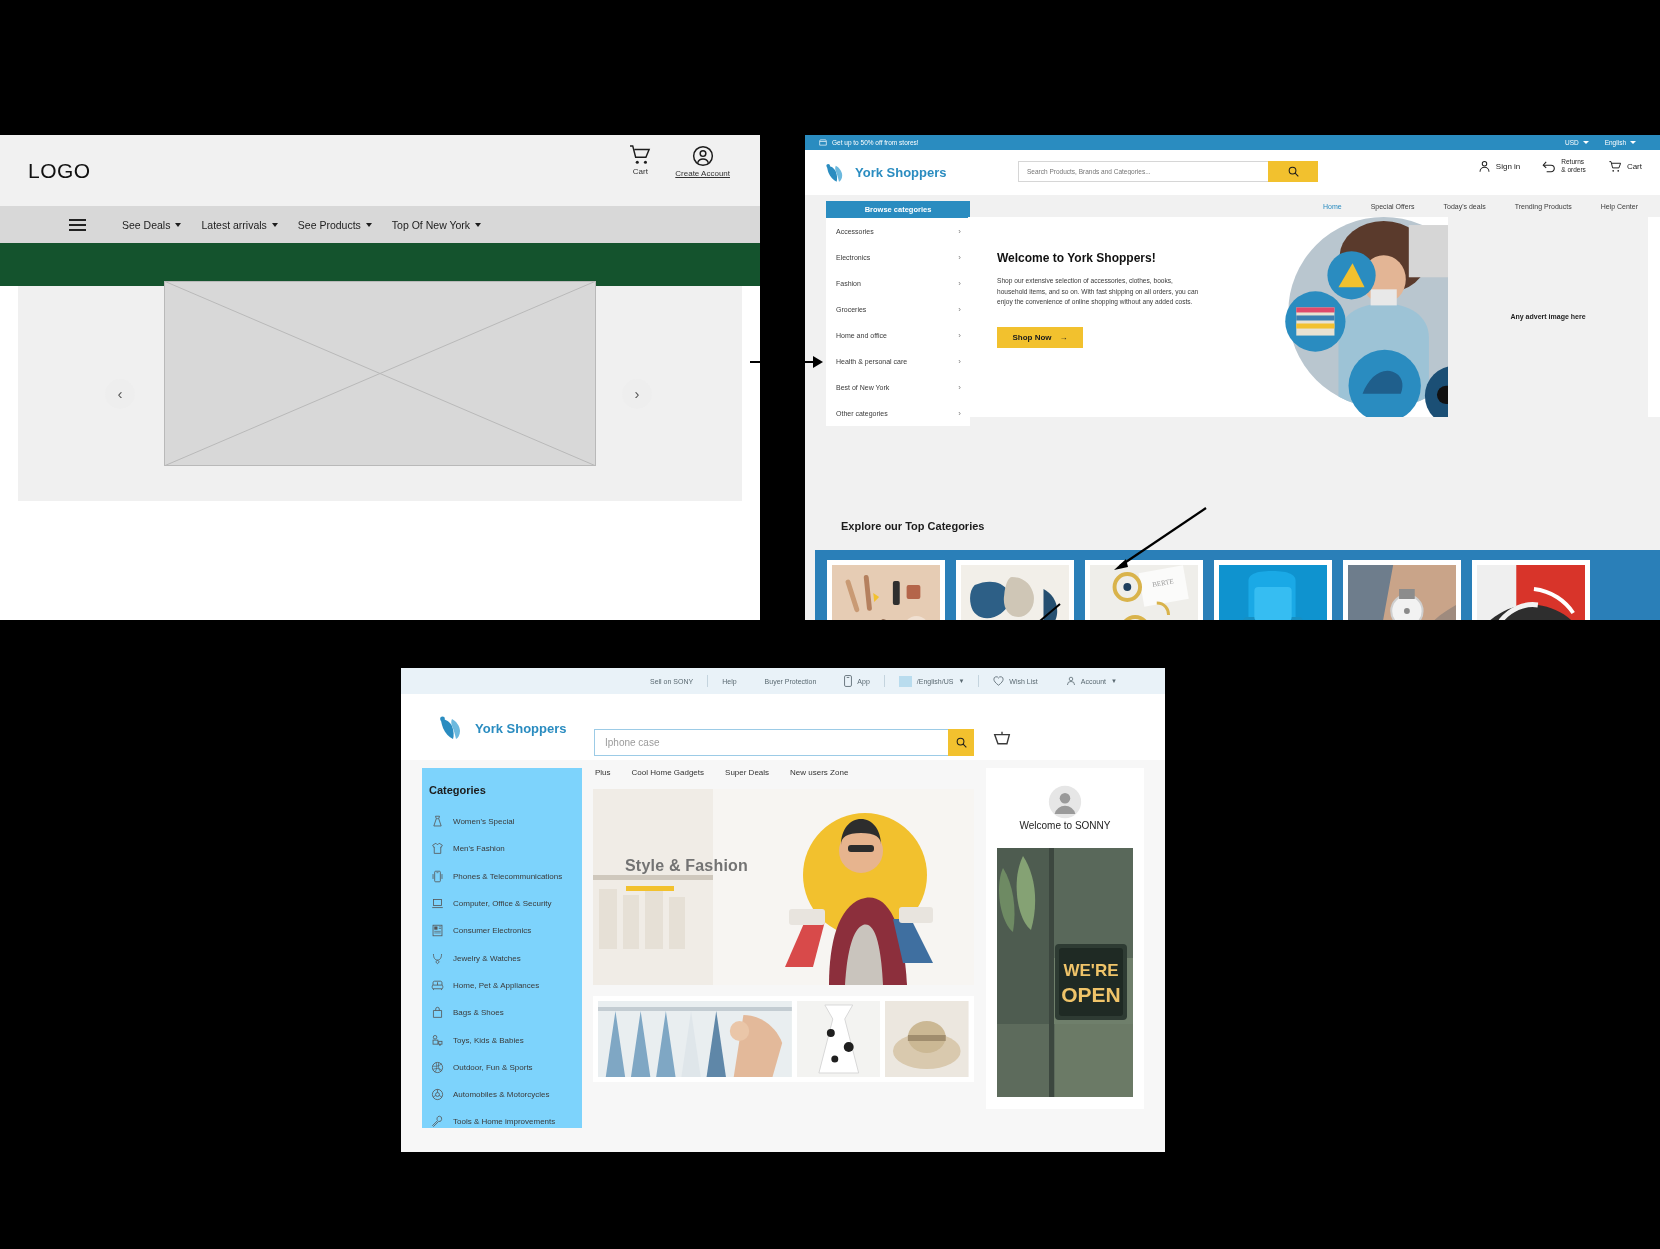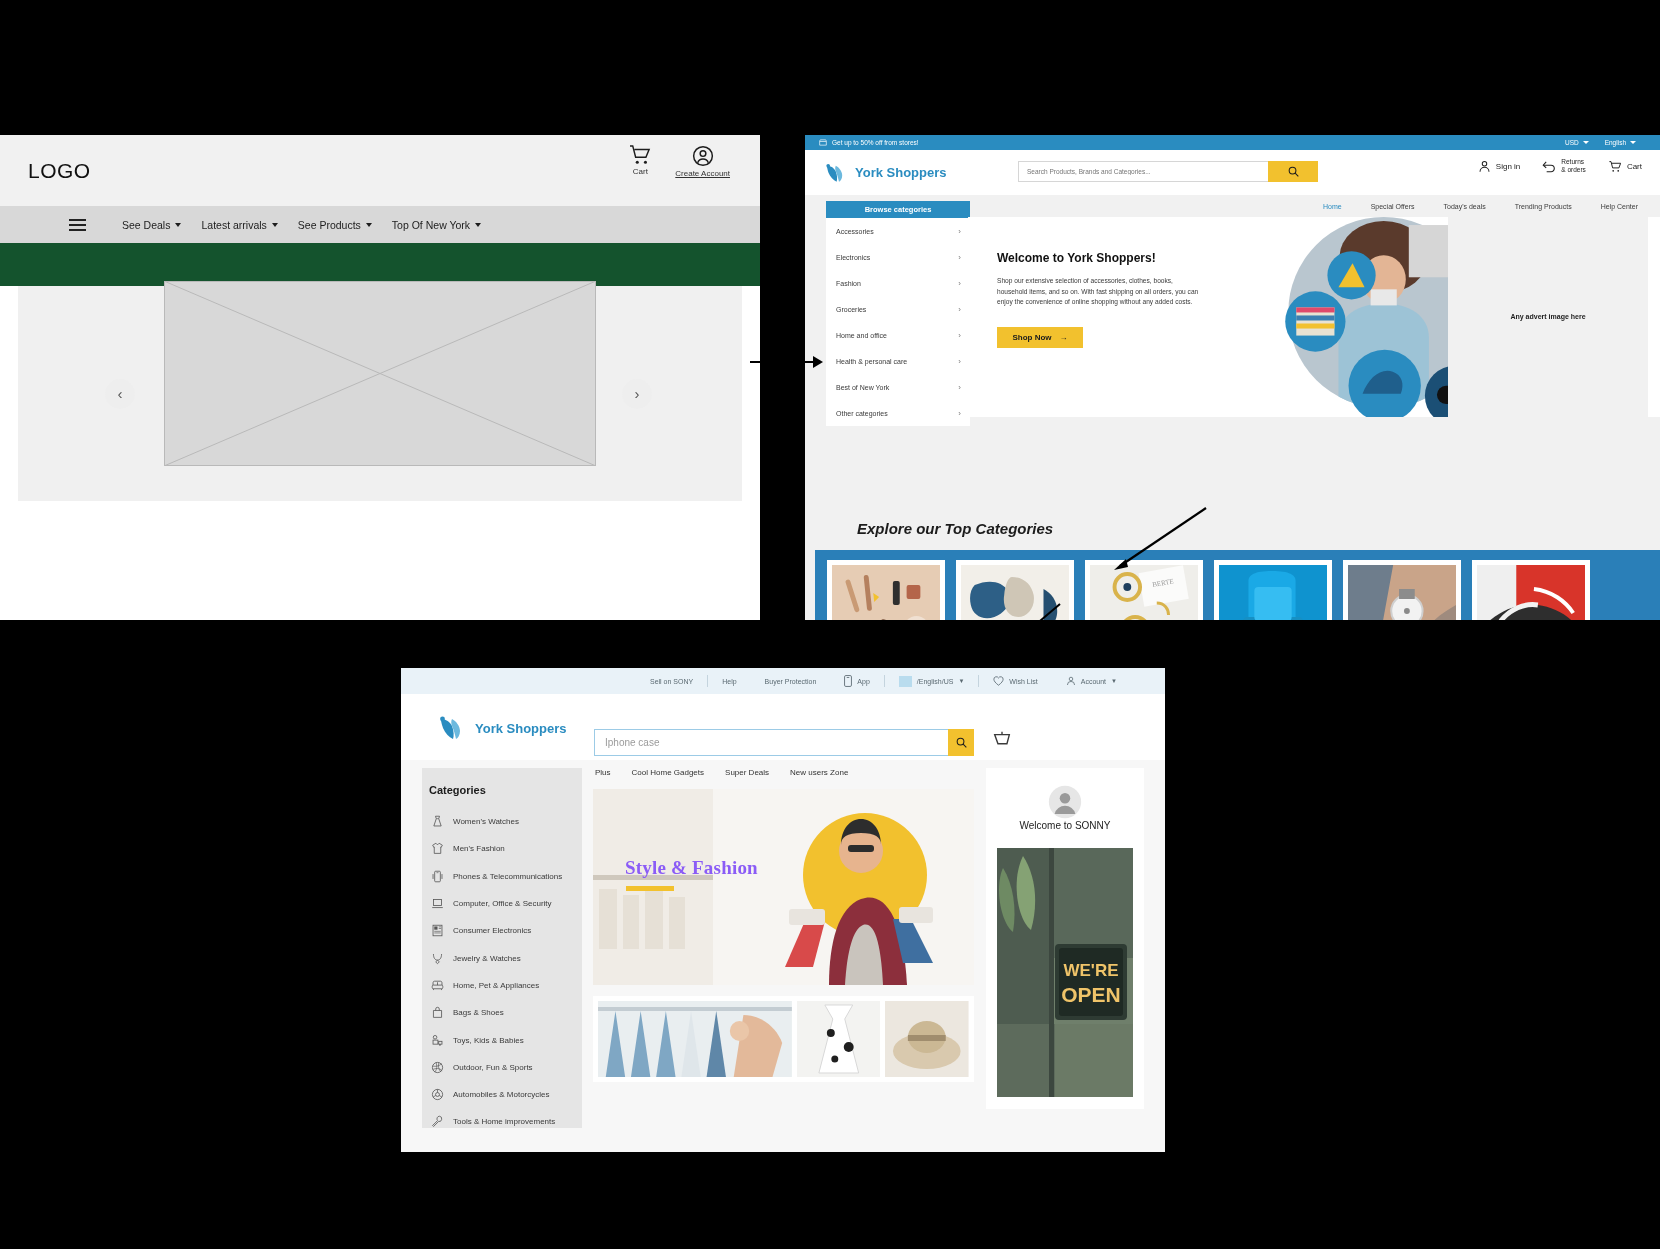--- a/index.html
+++ b/index.html
@@ -114,21 +114,21 @@
     margin-top: 19px; width: 86px; height: 21px; background:#f2c12e; border:none; color:#1c1c1c;
     font-size: 8px; font-weight:700; display:flex; align-items:center; justify-content:center;
     gap: 8px; cursor:pointer; font-family:"Liberation Sans",sans-serif;
   }
   .yh-collage { position:relative; flex:1; overflow:hidden; }
   .yh-advert {
     position:absolute; right: 12px; top: 0; width: 200px; height: 200px; background:#f1f1f1;
     display:flex; align-items:center; justify-content:center; text-align:center;
     font-size: 7px; font-weight:700; color:#1c1c1c; line-height:1.5;
   }
-  .yh-explore { position:absolute; left: 52px; top: 325px; font-size: 15px; font-weight:700; color:#1c1c1c;font-style:italic; }
+  .yh-explore { position:absolute; left: 36px; top: 325px; font-size: 11px; font-weight:700; color:#1c1c1c; }
   .yh-cats-strip {
     position:absolute; left: 10px; right: 0; top: 355px; height: 130px; background:#2a7fb8;
     display:flex; gap: 11px; padding: 10px 0 0 12px;
   }
   .yh-cat-card { width: 118px; background:#fff; padding: 5px; }
   .yh-cat-card .img { width: 100%; height: 97px; position:relative; overflow:hidden; }
 
   
   #panel-sony {
     position:absolute; left: 401px; top: 668px; width: 764px; height: 484px;
@@ -149,31 +149,31 @@
     flex:1; border:1px solid #9ccbe6; border-right:none; outline:none;
     font-size: 10px; color:#9b9b9b; padding-left: 10px; font-family:"Liberation Sans",sans-serif;
   }
   .sn-search-btn { width: 26px; background:#f2c12e; border:none; display:flex; align-items:center; justify-content:center; cursor:pointer; }
   .sn-cart { position:absolute; left: 590px; top: 36px; cursor:pointer; }
   .sn-suggest { position:absolute; left: 196px; top: 70px; display:flex; align-items:center; gap: 0; font-size: 7.5px; color:#5f5f5f; }
   .sn-suggest span { padding: 0 7px; cursor:pointer; }
   .sn-suggest i.d { width:1px; height:9px; background:#cfcfcf; display:inline-block; }
   .sn-body { position:relative; background:#f7f7f7; height: 392px; padding: 14px 0 0 0; }
   .sn-sidebar {
-    position:absolute; left: 21px; top: 8px; width: 160px; height: 360px; background:#e5e5e5;
+    position:absolute; left: 21px; top: 8px; width: 160px; height: 360px; background:#7dd3fc;
     padding: 16px 0 0 0;
   }
   .sn-sidebar h3 { font-size: 11px; color:#1c1c1c; padding-left: 7px; margin-bottom: 12px; }
   .sn-cat { display:flex; align-items:center; gap: 9px; height: 27.3px; padding-left: 9px; cursor:pointer; }
   .sn-cat .lbl { font-size: 8px; color:#3a3a3a; white-space:nowrap; }
   .sn-center { position:absolute; left: 192px; top: 8px; width: 381px; }
   .sn-tabs { display:flex; gap: 21px; font-size: 8px; color:#333; margin-bottom: 12px; padding-left: 2px; }
   .sn-tabs span { cursor:pointer; }
   .sn-banner { width: 381px; height: 196px; background:#fff; position:relative; overflow:hidden; }
-  .sn-banner-title { position:absolute; left: 32px; top: 68px; font-size: 19px; font-weight:700; color:#8b5cf6; letter-spacing:.2px;font-family:Liberation Serif, serif; }
+  .sn-banner-title { position:absolute; left: 32px; top: 68px; font-size: 16px; font-weight:700; color:#737373; letter-spacing:.2px; }
   .sn-banner-rule { position:absolute; left: 33px; top: 97px; width: 48px; height: 5px; background:#f2c12e; }
   .sn-thumbs { display:flex; gap: 5px; margin-top: 11px; background:#fff; padding: 5px; width: 381px; }
   .sn-thumb { height: 76px; position:relative; overflow:hidden; }
   .sn-right { position:absolute; left: 585px; top: 8px; width: 158px; background:#fff; padding: 17px 0 12px 0; }
   .sn-welcome { text-align:center; font-size: 10px; color:#1c1c1c; margin-top: 1px; }
   .sn-openimg { margin: 17px auto 0 auto; width: 136px; height: 249px; position:relative; overflow:hidden; }
 
   
   .anno { position:absolute; pointer-events:none; }
 </style>
@@ -605,21 +605,21 @@
     <div class="sn-body">
 
       <div class="sn-sidebar">
         <h3>Categories</h3>
 
         <div class="sn-cat">
           <svg width="13" height="13" viewBox="0 0 16 16">
             <path d="M5.5 1.5h5l-1 3 3 9h-9l3-9z" fill="none" stroke="#555" stroke-width="1"></path>
             <path d="M6.5 4.5h3" stroke="#555" stroke-width=".8"></path>
           </svg>
-          <span class="lbl">Women's Watches</span>
+          <span class="lbl">Women's Special</span>
         </div>
         <div class="sn-cat">
           <svg width="13" height="13" viewBox="0 0 16 16">
             <path d="M2 4l4-2.5 2 2 2-2L14 4l-1.5 2.5L12 6v8H4V6l-.5.5z" fill="none" stroke="#555" stroke-width="1"></path>
           </svg>
           <span class="lbl">Men's Fashion</span>
         </div>
         <div class="sn-cat">
           <svg width="13" height="13" viewBox="0 0 16 16">
             <rect x="4.5" y="1.5" width="7" height="13" rx="1.2" fill="none" stroke="#555" stroke-width="1"></rect>

